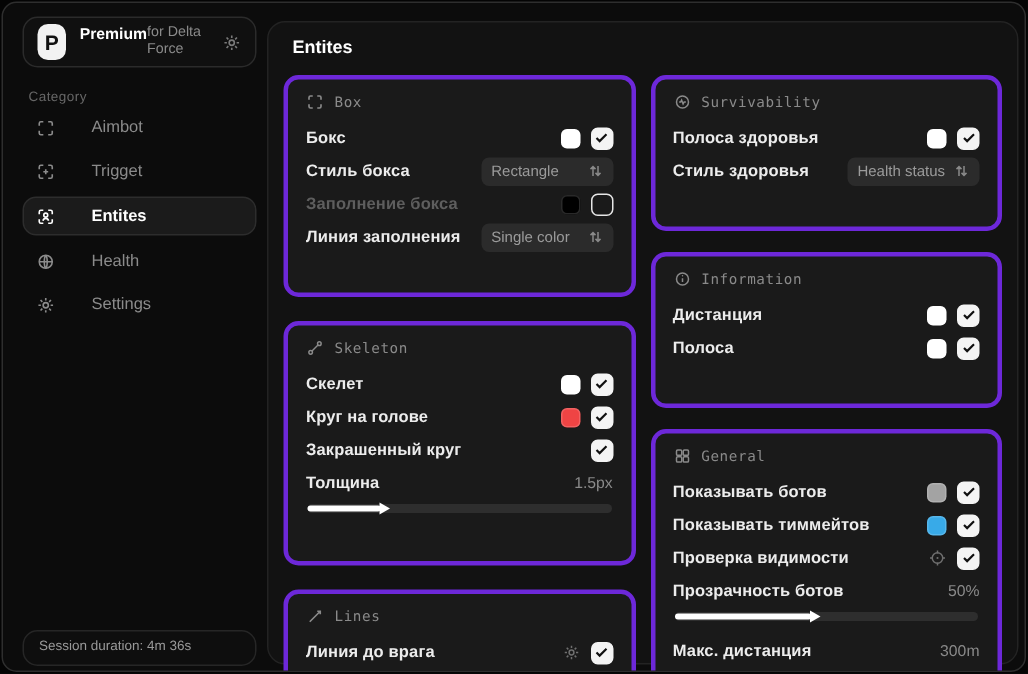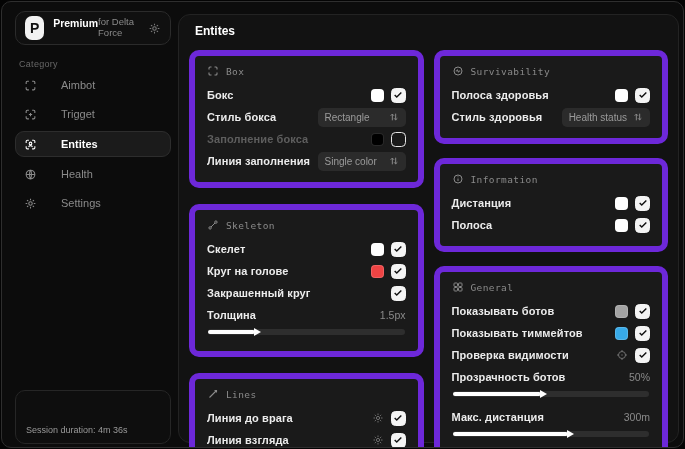--- a/index.html
+++ b/index.html
@@ -12,29 +12,29 @@
   .logo-card{position:absolute;left:13px;top:9px;width:156px;height:34px;border:1px solid #2b2b2b;border-radius:10px;display:flex;align-items:center;gap:9px;padding:0 9px;background:#101010;}
   .avatar{width:24px;height:24px;background:#f2f2f2;border-radius:7px;color:#111;font-weight:700;font-size:14px;display:flex;align-items:center;justify-content:center;}
   .logo-text{display:flex;line-height:1.15;}
   .logo-title{font-size:10.5px;font-weight:700;color:#fff;}
   .logo-sub{font-size:9.5px;color:#8a8a8a;}
   .logo-gear{margin-left:auto;display:flex;align-items:center;}
   .category{position:absolute;left:17px;top:57px;font-size:9px;color:#676767;letter-spacing:.3px;}
   .nav{position:absolute;left:13px;top:71px;width:156px;display:flex;flex-direction:column;}
   .nav-item{height:24px;margin-bottom:5px;display:flex;align-items:center;gap:24px;padding:0 8px;border:1px solid transparent;border-radius:9px;font-size:11px;color:#8b8b8b;cursor:default;}
   .nav-item.active{background:#1b1b1b;border-color:#2d2d2d;color:#ffffff;height:26px;font-weight:700;}
-  .session-card{position:absolute;left:13px;bottom:3px;width:156px;height:54px;border:1px solid #262626;border-radius:10px;display:flex;align-items:flex-end;padding:0 10px 8px;background:#0e0e0e;}
+  .session-card{position:absolute;left:13px;bottom:3px;width:156px;height:24px;border:1px solid #262626;border-radius:10px;display:flex;align-items:flex-end;padding:0 10px 8px;background:#0e0e0e;}
   .session-text{font-size:9px;color:#9a9a9a;}
 
   
   .main-card{position:absolute;left:176px;top:12px;width:501px;height:429px;background:#121212;border:1px solid #232323;border-radius:12px;padding:8px 10px 0;}
   .main-title{font-size:12px;font-weight:700;color:#fff;margin:1px 0 0 6px;}
   .columns{display:flex;gap:10px;margin-top:12px;}
   .col{width:236px;display:flex;flex-direction:column;}
-  .panel{background:#1a1a1a;border:6px solid #6d28d9;border-radius:10px;padding:9px 12px 10px;margin-bottom:16px;}
+  .panel{background:#1a1a1a;border:3px solid #6d28d9;border-radius:10px;padding:9px 12px 26px;margin-bottom:16px;}
   .col-right .panel{margin-bottom:14px;}
   .panel-header{display:flex;align-items:center;gap:7px;font-family:"DejaVu Sans Mono",monospace;font-size:9.5px;color:#8a8a8a;letter-spacing:.4px;margin-bottom:7px;}
   .row{display:flex;align-items:center;justify-content:space-between;height:22px;}
   .row-label{font-size:11px;font-weight:700;color:#ececec;letter-spacing:.1px;}
   .row.disabled .row-label{color:#5e5e5e;}
   .row-controls{display:flex;align-items:center;gap:7px;}
   .row-value{font-size:10.5px;color:#8a8a8a;}
 
   .swatch{width:13px;height:13px;border-radius:4px;box-shadow:inset 0 0 0 1px rgba(255,255,255,.16);}
   .checkbox{width:15px;height:15px;border-radius:4.5px;border:1.5px solid #e6e6e6;background:transparent;display:flex;align-items:center;justify-content:center;}

